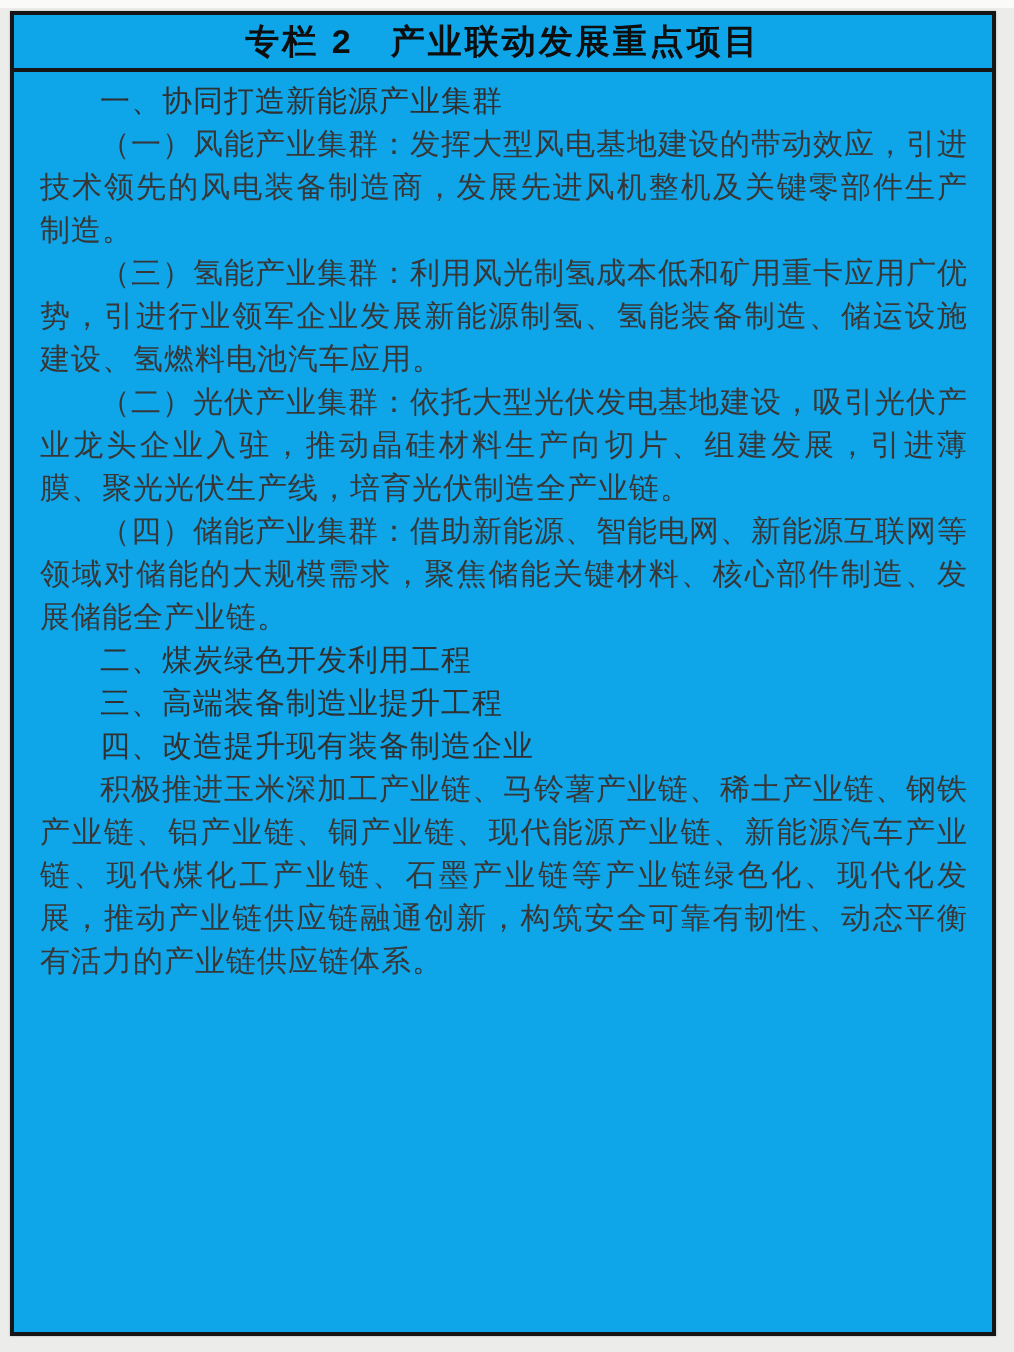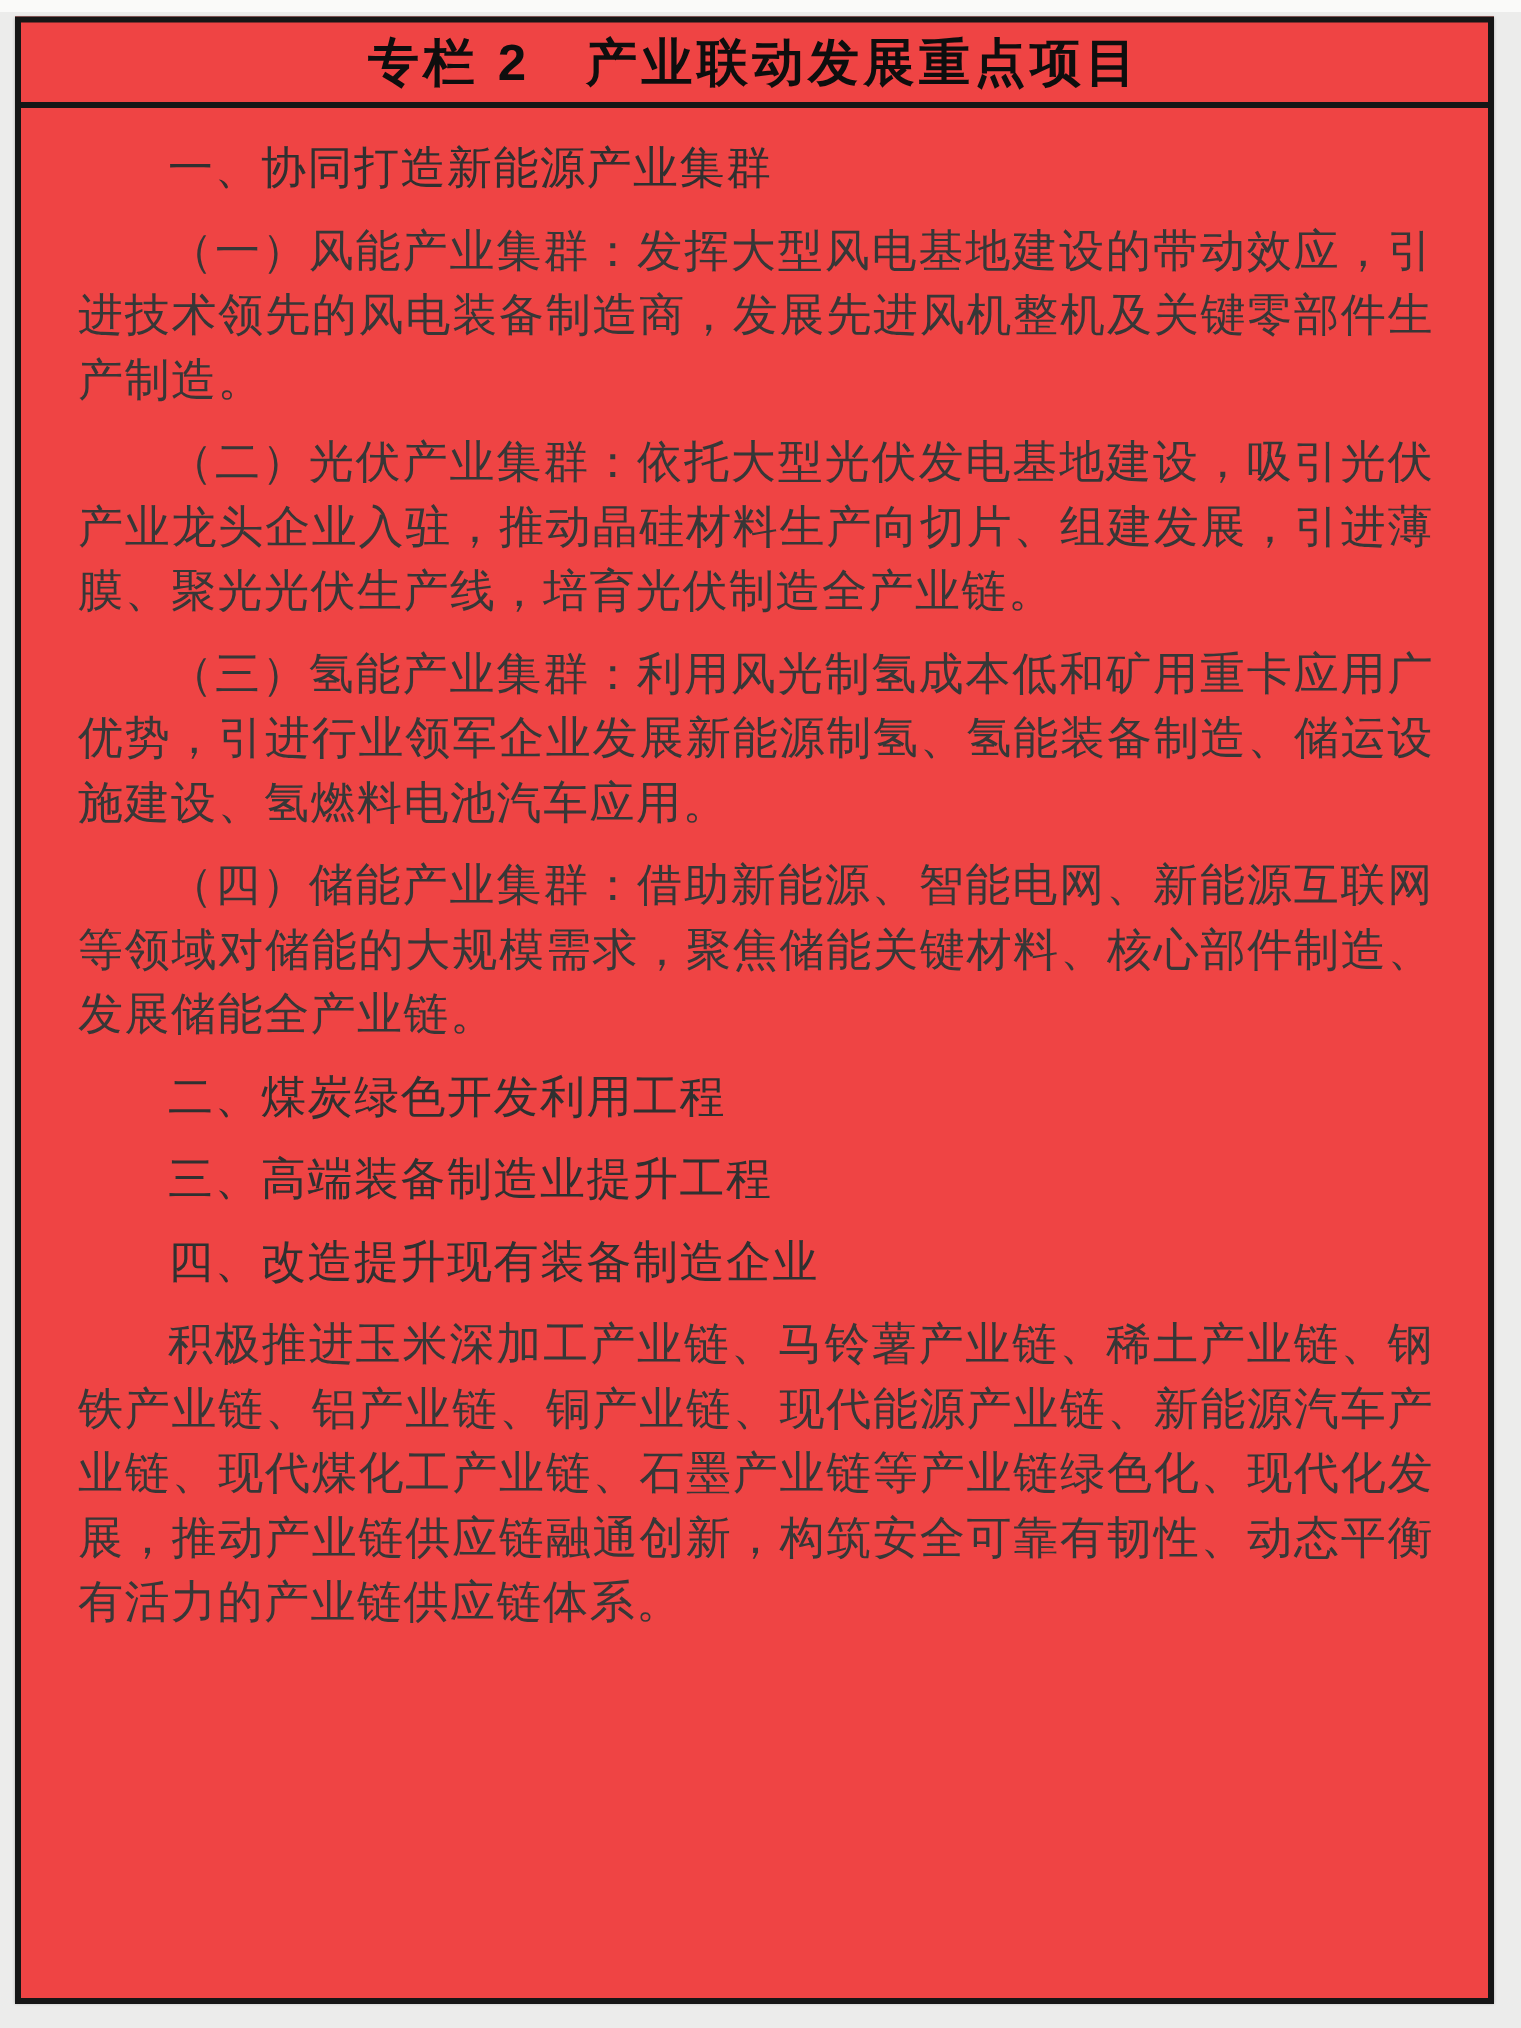--- a/index.html
+++ b/index.html
@@ -20,21 +20,21 @@
     width: 1014px; height: 8px;
     background: #fafaf9;
   }
   .panel {
     position: absolute;
     left: 10px;
     top: 11px;
     width: 986px;
     height: 1325px;
     border: 4px solid #161616;
-    background: #ef4444;
+    background: #0ea5e9;
     box-sizing: border-box;
     box-shadow: 0 0 2px rgba(0,0,0,0.25);
   }
   .panel-header {
     height: 57px;
     border-bottom: 4px solid #161616;
     display: flex;
     align-items: center;
     justify-content: center;
     box-sizing: border-box;
@@ -50,40 +50,40 @@
   .panel-body {
     padding: 7px 24px 0 26px;
     color: #373737;
     font-size: 30px;
     line-height: 43px;
     text-align: justify;
     text-justify: inter-ideograph;
     letter-spacing: 1px;
   }
   .panel-body p {
-    margin: 12px;
+    margin: 0;
     text-indent: 2em;
   }
   .panel-body p.section-heading {
     color: #303030;
   }
 </style>
 </head>
 <body>
 
 <div class="top-strip"></div>
 
 <div class="panel">
   <div class="panel-header">
     <span class="panel-title">专栏 2　产业联动发展重点项目</span>
   </div>
   <div class="panel-body">
     <p class="section-heading">一、协同打造新能源产业集群</p>
     <p>（一）风能产业集群：发挥大型风电基地建设的带动效应，引进技术领先的风电装备制造商，发展先进风机整机及关键零部件生产制造。</p>
+    <p>（三）氢能产业集群：利用风光制氢成本低和矿用重卡应用广优势，引进行业领军企业发展新能源制氢、氢能装备制造、储运设施建设、氢燃料电池汽车应用。</p>
     <p>（二）光伏产业集群：依托大型光伏发电基地建设，吸引光伏产业龙头企业入驻，推动晶硅材料生产向切片、组建发展，引进薄膜、聚光光伏生产线，培育光伏制造全产业链。</p>
-    <p>（三）氢能产业集群：利用风光制氢成本低和矿用重卡应用广优势，引进行业领军企业发展新能源制氢、氢能装备制造、储运设施建设、氢燃料电池汽车应用。</p>
     <p>（四）储能产业集群：借助新能源、智能电网、新能源互联网等领域对储能的大规模需求，聚焦储能关键材料、核心部件制造、发展储能全产业链。</p>
     <p class="section-heading">二、煤炭绿色开发利用工程</p>
     <p class="section-heading">三、高端装备制造业提升工程</p>
     <p class="section-heading">四、改造提升现有装备制造企业</p>
     <p>积极推进玉米深加工产业链、马铃薯产业链、稀土产业链、钢铁产业链、铝产业链、铜产业链、现代能源产业链、新能源汽车产业链、现代煤化工产业链、石墨产业链等产业链绿色化、现代化发展，推动产业链供应链融通创新，构筑安全可靠有韧性、动态平衡有活力的产业链供应链体系。</p>
   </div>
 </div>
 
 </body></html>

